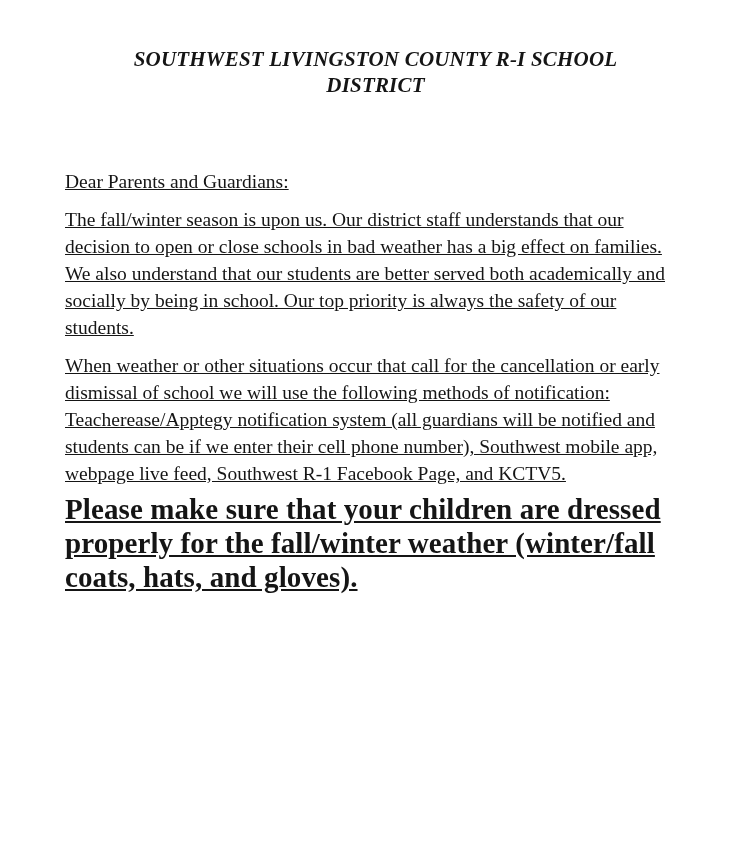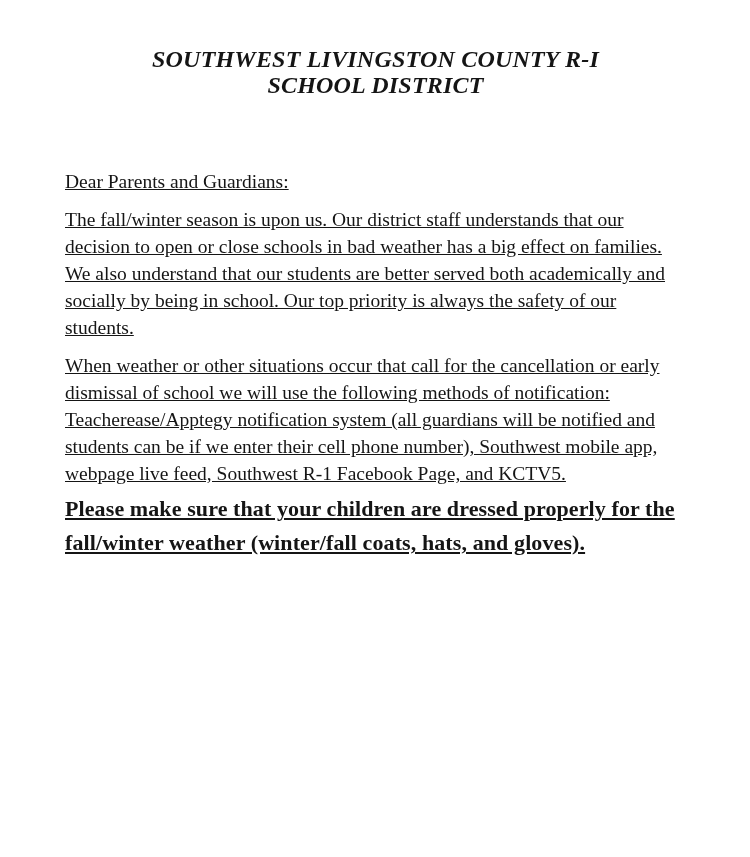--- a/index.html
+++ b/index.html
@@ -21,42 +21,42 @@
       text-align: center;
       font-weight: bold;
       font-style: italic;
       font-size: 18px;
       line-height: 25px;
       max-width: 520px;
       margin: 0 auto;
       letter-spacing: 0.2px;
     }
     .letterhead .school-name {
-      font-size: 24px;
+      font-size: 21px;
       line-height: 26px;
       margin-bottom: 1px;
     }
     .body-text {
       width: 622px;
       font-size: 19.5px;
       line-height: 27px;
       text-decoration: underline;
     }
     .salutation {
       margin-top: 70px;
     }
     .paragraph {
       margin-top: 11px;
     }
     .paragraph.second {
     }
     .emphasis {
       margin-top: 5px;
       font-weight: bold;
-      font-size: 22px;
+      font-size: 29px;
       line-height: 34px;
       width: 640px;
       letter-spacing: 0.1px;
     }
   </style>
 </head>
 <body>
 
 <div class="page">
 

